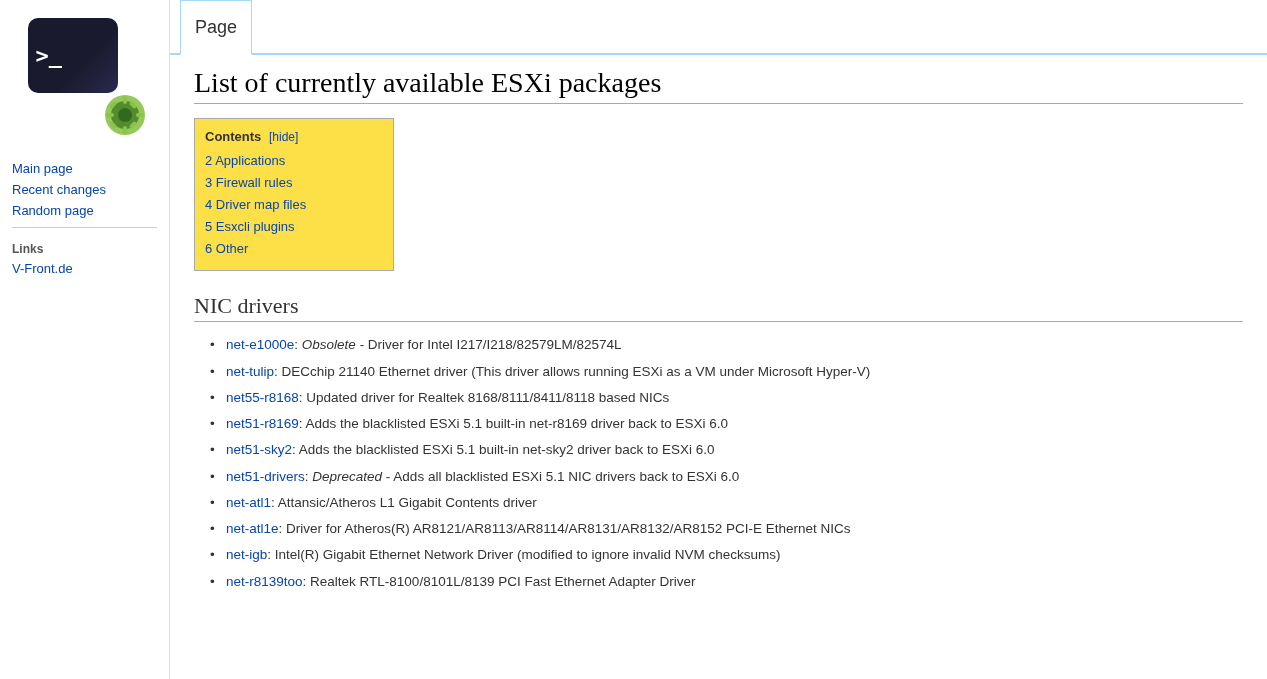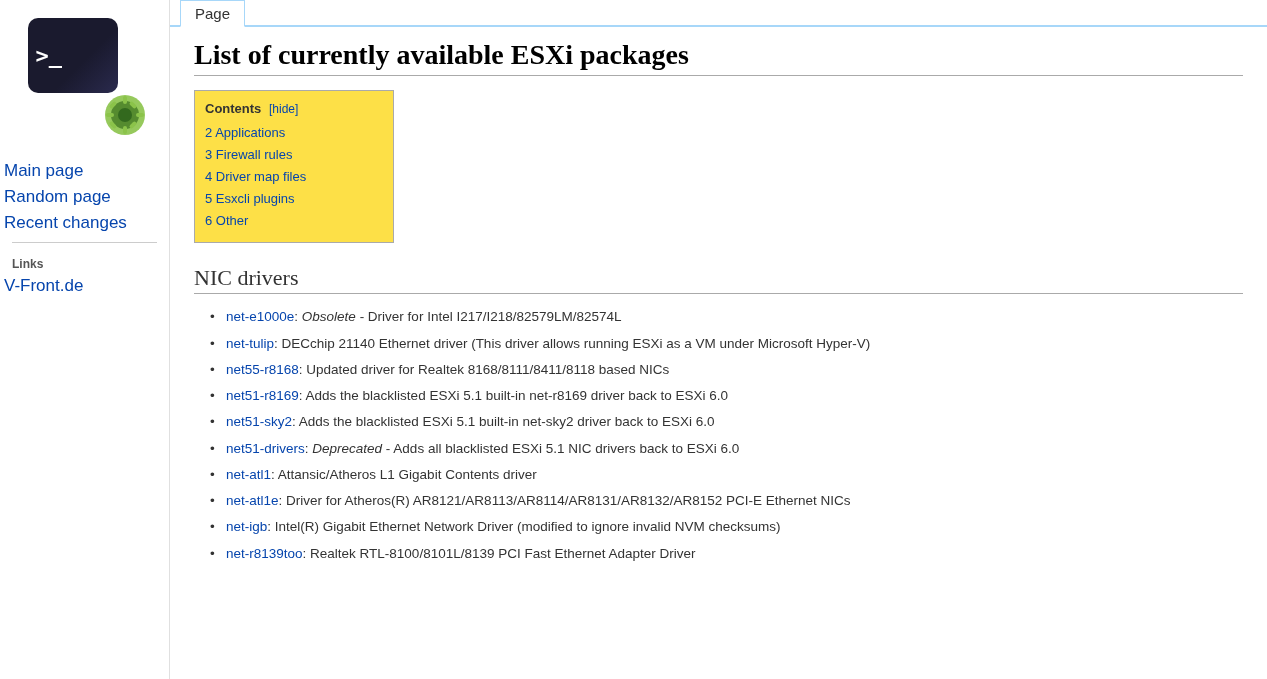--- a/index.html
+++ b/index.html
@@ -21,24 +21,24 @@
       align-items: center;
       padding: 10px 0 10px 0;
     }
 
     .sidebar-nav {
       padding: 8px 0;
     }
 
     .sidebar-nav-item {
       display: block;
-      padding: 3px 4px;
+      padding: 3px 12px;
       color: #0645ad;
       text-decoration: none;
-      font-size: 17px;
+      font-size: 13px;
       cursor: pointer;
     }
 
     .sidebar-section-label {
       font-weight: bold;
       font-size: 12px;
       color: #555;
       padding: 8px 12px 2px 12px;
     }
 
@@ -56,42 +56,42 @@
     }
 
     .page-tab-bar {
       border-bottom: 2px solid #a7d7f9;
       padding: 0 0 0 10px;
       display: flex;
       align-items: flex-end;
     }
 
     .page-tab {
-      padding: 4px 14px;
-      font-size: 15px;
+      padding: 16px 14px;
+      font-size: 18px;
       color: #555;
       cursor: pointer;
       border: 1px solid transparent;
     }
 
     .page-tab.active {
       background: #fff;
       border-color: #a7d7f9 #a7d7f9 #fff #a7d7f9;
       color: #333;
       margin-bottom: -2px;
     }
 
     .main-content {
       padding: 12px 24px 24px 24px;
     }
 
     h1.page-title {
       font-family: 'Linux Libertine', Georgia, Times, serif;
       font-size: 28px;
-      font-weight: bold;
+      font-weight: normal;
       color: #000;
       border-bottom: 1px solid #aaa;
       padding-bottom: 4px;
       margin-bottom: 14px;
     }
 
     
     .contents-box {
       border: 1px solid #aaa;
       background: #fde047;
@@ -232,22 +232,22 @@
           <rect x="27" y="7" width="4" height="8" rx="2" transform="rotate(-45 29 11)"></rect>
           <rect x="7" y="27" width="4" height="8" rx="2" transform="rotate(-45 9 31)"></rect>
         </g>
         <circle cx="21" cy="21" r="7" fill="#33691E"></circle>
       </svg>
     </div>
   </div>
 
   <div class="sidebar-nav">
     <a class="sidebar-nav-item" href="#">Main page</a>
+    <a class="sidebar-nav-item" href="#">Recent changes</a>
     <a class="sidebar-nav-item" href="#">Random page</a>
-    <a class="sidebar-nav-item" href="#">Recent changes</a>
 
     <hr class="sidebar-divider">
 
     <div class="sidebar-section-label">Links</div>
     <a class="sidebar-nav-item" href="#">V-Front.de</a>
   </div>
 </div>
 
 <div id="main">
   <div class="page-tab-bar">

